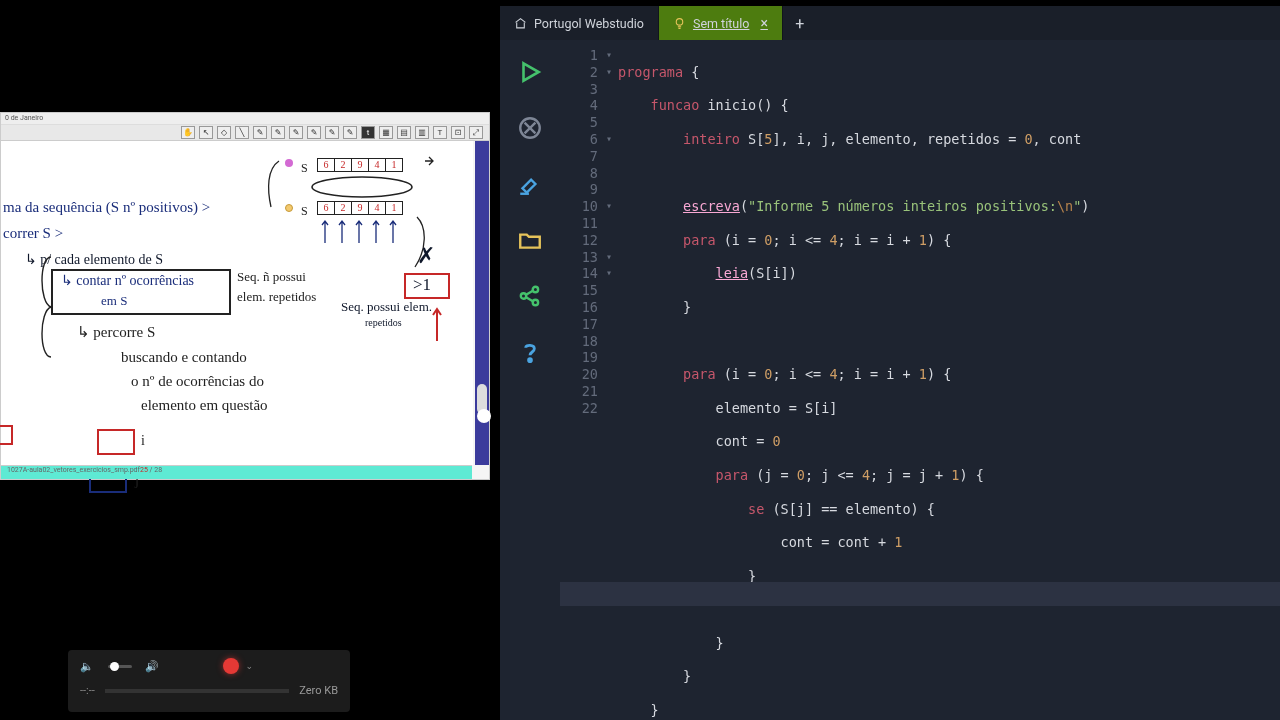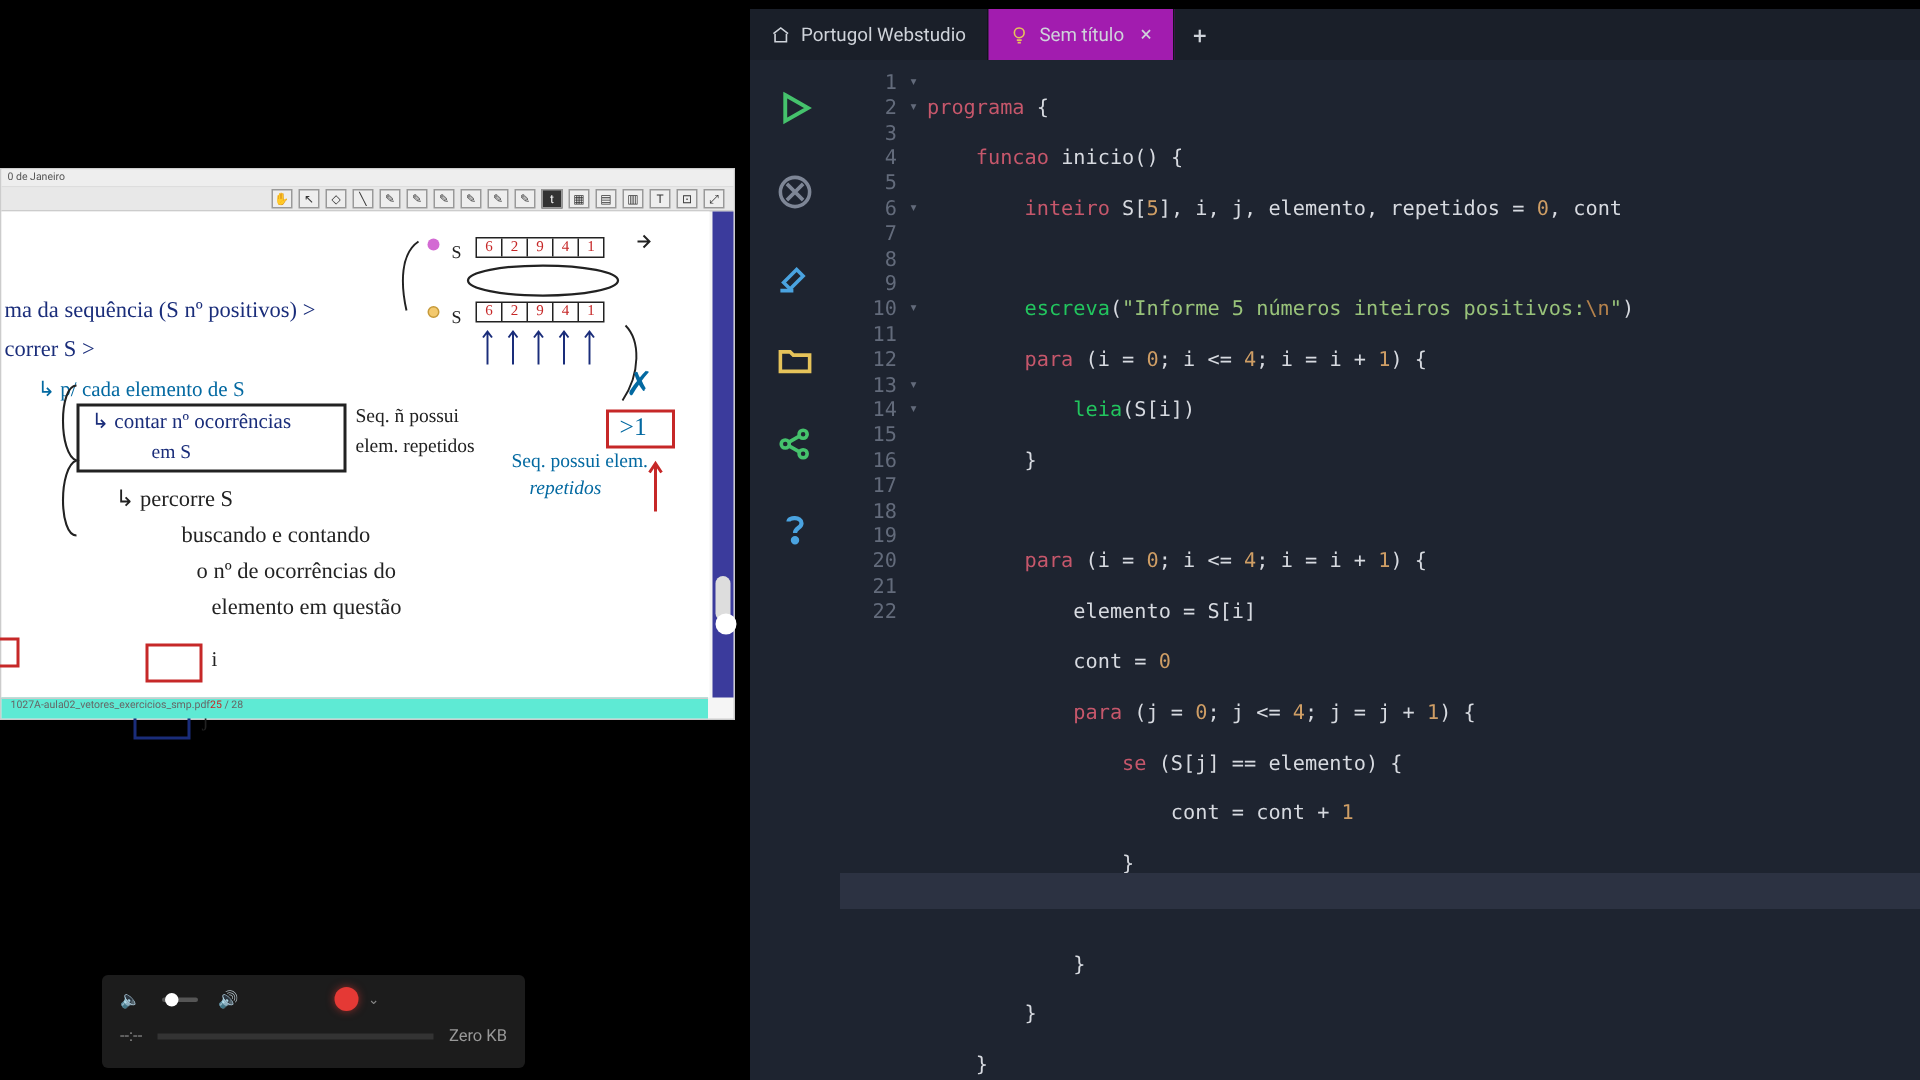--- a/index.html
+++ b/index.html
@@ -71,21 +71,21 @@
   position: relative;
   width: 100%;
   height: 100%;
 }
 .hand {
   position: absolute;
   font-family: "Comic Sans MS", cursive;
   white-space: nowrap;
 }
 .blue { color: #1a2d7a; }
-.red { color: #0369a1; }
+.red { color: #0f172a; }
 .black { color: #222; }
 .box {
   position: absolute;
   border: 2px solid;
 }
 .arrow-cell {
   position: absolute;
   border: 1.5px solid #222;
   display: flex;
 }
@@ -217,21 +217,22 @@
   display: flex;
   align-items: center;
   gap: 7px;
   padding: 0 14px;
   color: #cfd3da;
   font-size: 12.5px;
   border-right: 1px solid #11151c;
   cursor: pointer;
 }
 .tab.active {
-  background: #a21caf;
+  background: #4d7c0f;
+  text-decoration: underline;
 }
 .tab-icon {
   width: 13px; height: 13px;
   display: flex;
   align-items: center;
   justify-content: center;
 }
 .tab-close {
   color: #cfd3da;
   font-size: 14px;
@@ -293,21 +294,21 @@
 .code {
   position: absolute;
   left: 58px; right: 0;
   top: 7px;
   color: #d7dae0;
   white-space: pre;
 }
 .code .line { height: 16.8px; }
 .kw { color: #c6576b; }
 .type { color: #c6576b; }
-.fn { color: #22c55e; }
+.fn { color: #f9a8d4; text-decoration: underline; }
 .num { color: #cf9e65; }
 .str { color: #99c37a; }
 .strspc { color: #b5824c; }
 .op { color: #d7dae0; }
 .console {
   position: absolute;
   left: 60px;
   right: 0;
   bottom: 120px;
   height: 24px;
@@ -394,21 +395,21 @@
         <span class="hand blue" style="left:60px;top:131px;font-size:14px;">↳ contar nº ocorrências</span>
         <span class="hand blue" style="left:100px;top:152px;font-size:13px;">em S</span>
         <span class="hand black" style="left:76px;top:182px;font-size:15px;">↳ percorre S</span>
         <span class="hand black" style="left:120px;top:208px;font-size:15px;">buscando e contando</span>
         <span class="hand black" style="left:130px;top:232px;font-size:15px;">o nº de ocorrências do</span>
         <span class="hand black" style="left:140px;top:256px;font-size:15px;">elemento em questão</span>
 
         <span class="hand black" style="left:236px;top:128px;font-size:13px;">Seq. ñ possui</span>
         <span class="hand black" style="left:236px;top:148px;font-size:13px;">elem. repetidos</span>
         <span class="hand red" style="left:340px;top:158px;font-size:13px;">Seq. possui elem.</span>
-        <span class="hand red" style="left:352px;top:176px;font-size:13px;font-style:italic;">repetidos</span>
+        <span class="hand red" style="left:364px;top:176px;font-size:10px;">repetidos</span>
         <svg style="position:absolute;left:426px;top:162px;width:20px;height:40px;">
             <path d="M10,38 L10,6 M6,12 L10,6 L14,12" stroke="#c62828" stroke-width="2" fill="none"></path>
           </svg>
 
         <svg style="position:absolute;left:32px;top:112px;width:24px;height:110px;">
             <path d="M18,4 C6,4 6,50 18,54 C6,58 6,104 18,104" stroke="#222" stroke-width="1.4" fill="none"></path>
           </svg>
 
         <div class="box" style="left:-10px;top:284px;width:22px;height:20px;border-color:#c62828;"></div>
         <div class="box" style="left:96px;top:288px;width:38px;height:26px;border-color:#c62828;"></div>

